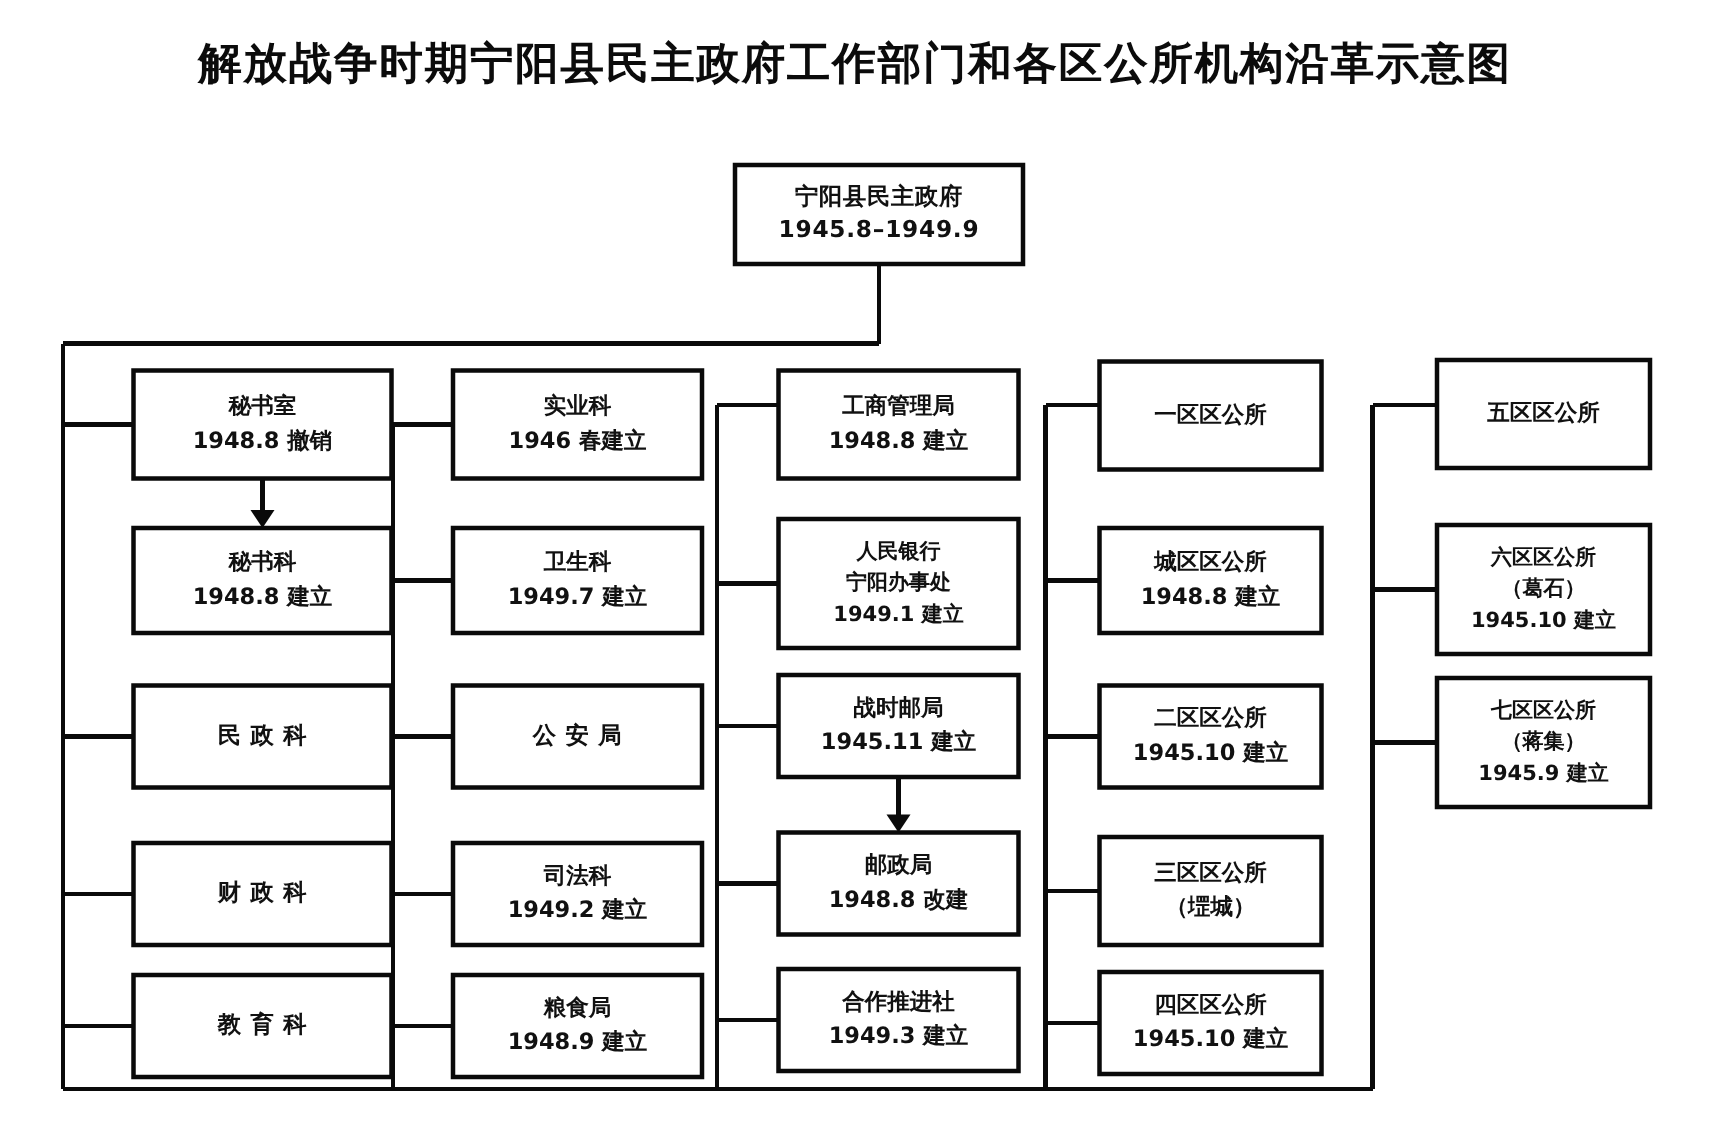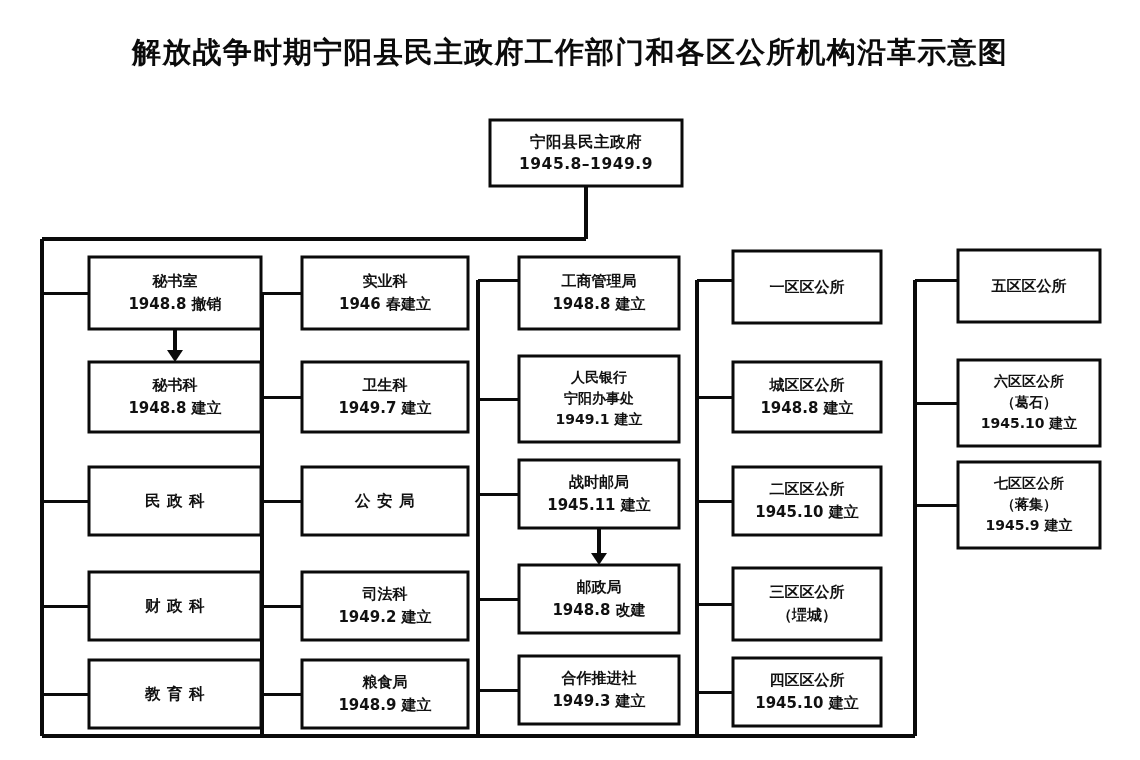--- a/index.html
+++ b/index.html
@@ -1,19 +1,19 @@
 <!DOCTYPE html>
 <html><head>
 <meta charset="utf-8">
 <title>Org Chart</title>
 <style>
   html,body{margin:0;padding:0;background:#ffffff;}
   body{width:1140px;height:760px;overflow:hidden;
        font-family:"DejaVu Sans","Liberation Sans",sans-serif;}
-  #stage{position:relative;width:1140px;height:712px;background:#0ea5e9;margin-top:10px;}
+  #stage{position:relative;width:1140px;height:712px;background:#0ea5e9;}
   #chart-svg{position:absolute;left:0;top:0;width:1140px;height:760px;}
   .node-text{fill:#111111;font-family:"DejaVu Sans","Liberation Sans",sans-serif;
              font-weight:700;text-anchor:middle;dominant-baseline:middle;}
   .t16{font-size:15.5px;letter-spacing:0.5px;}
   .t15{font-size:15px;}
   .t14{font-size:14px;}
   .page-title{fill:#0b0b0b;font-size:29px;font-weight:700;text-anchor:middle;
               letter-spacing:1.2px;
               font-family:"DejaVu Sans","Liberation Sans",sans-serif;}
   .box-rect{fill:#ffffff;stroke:#0a0a0a;stroke-width:3;}

